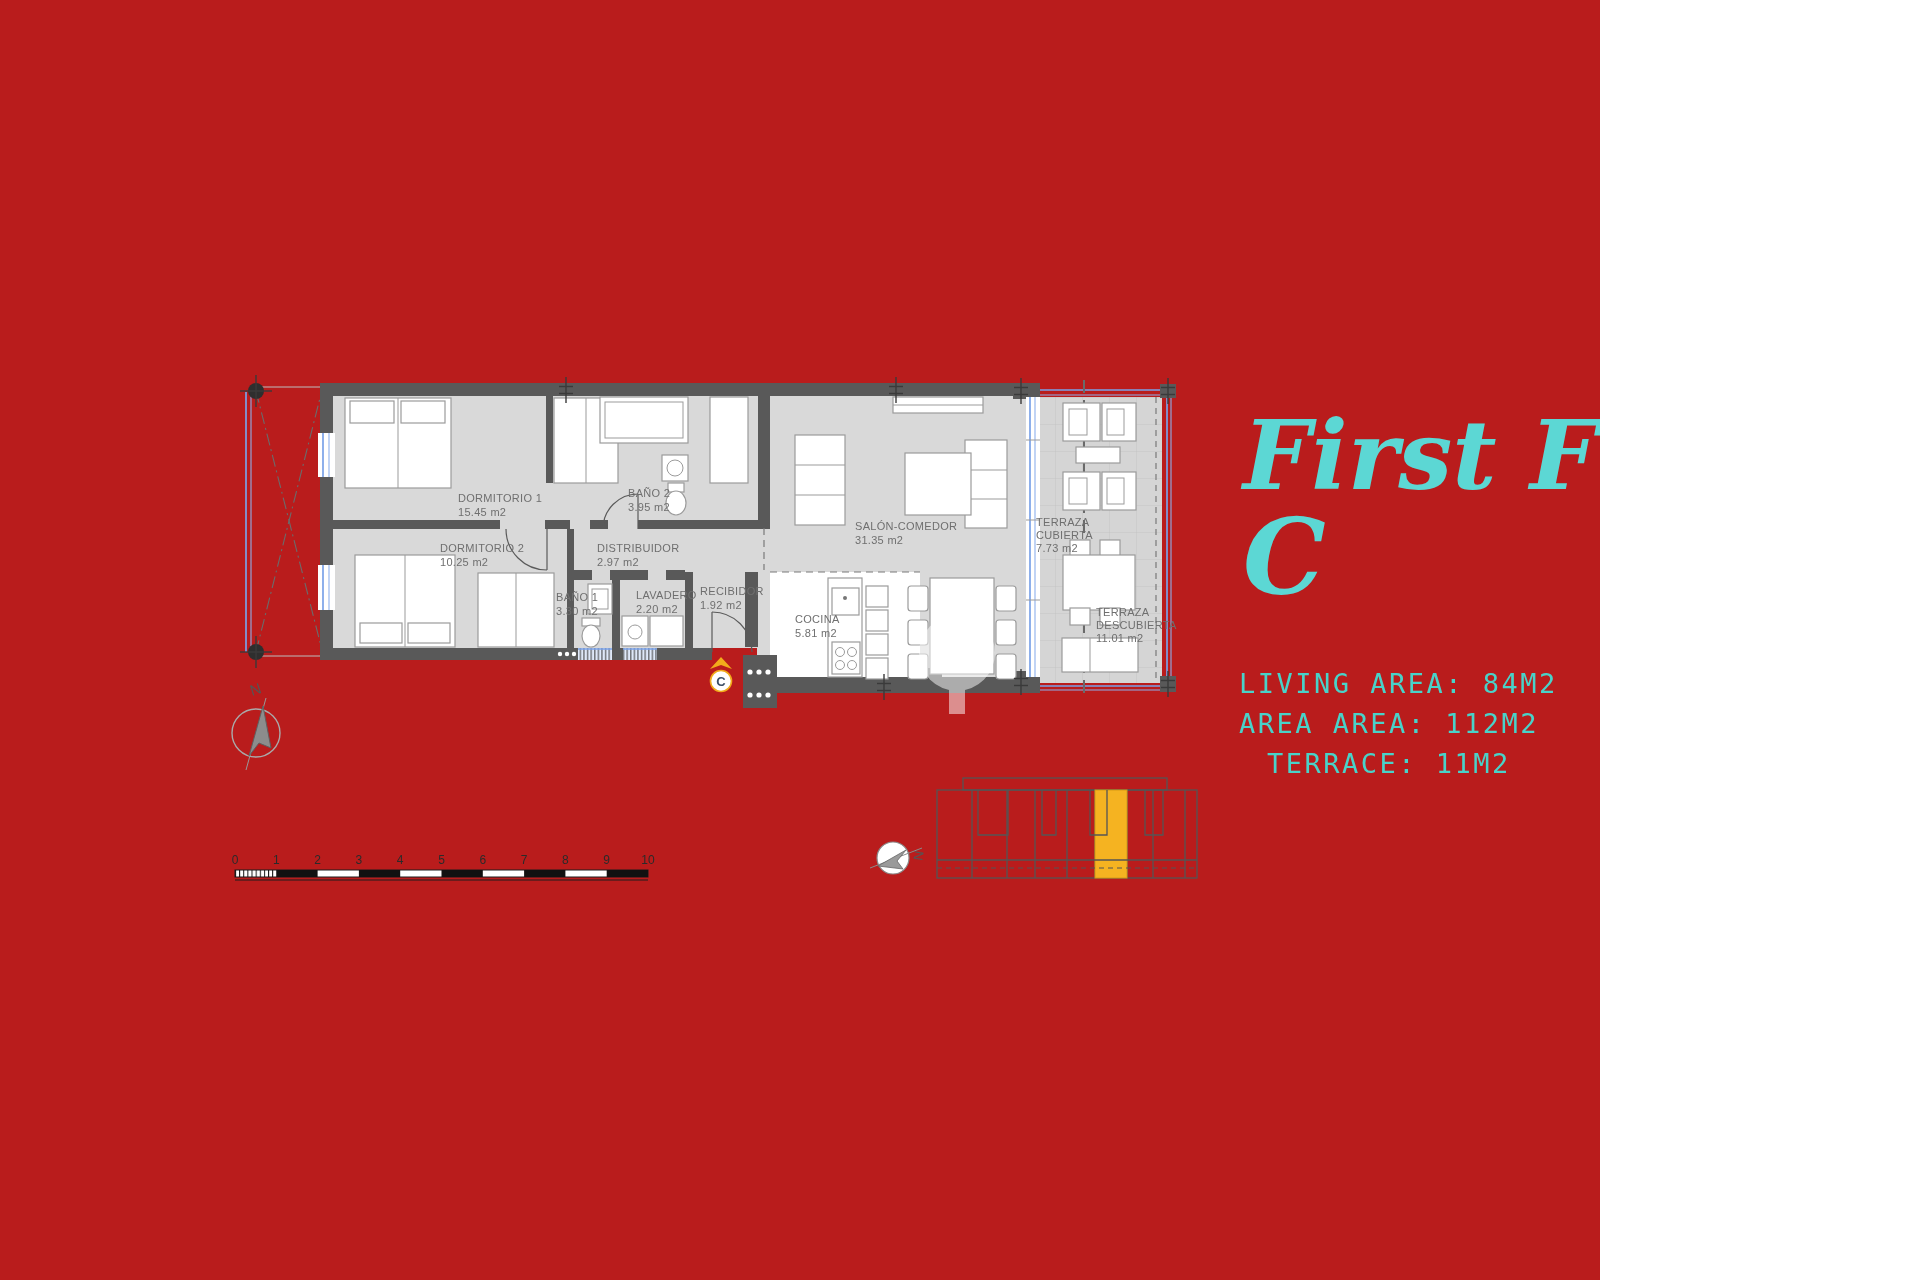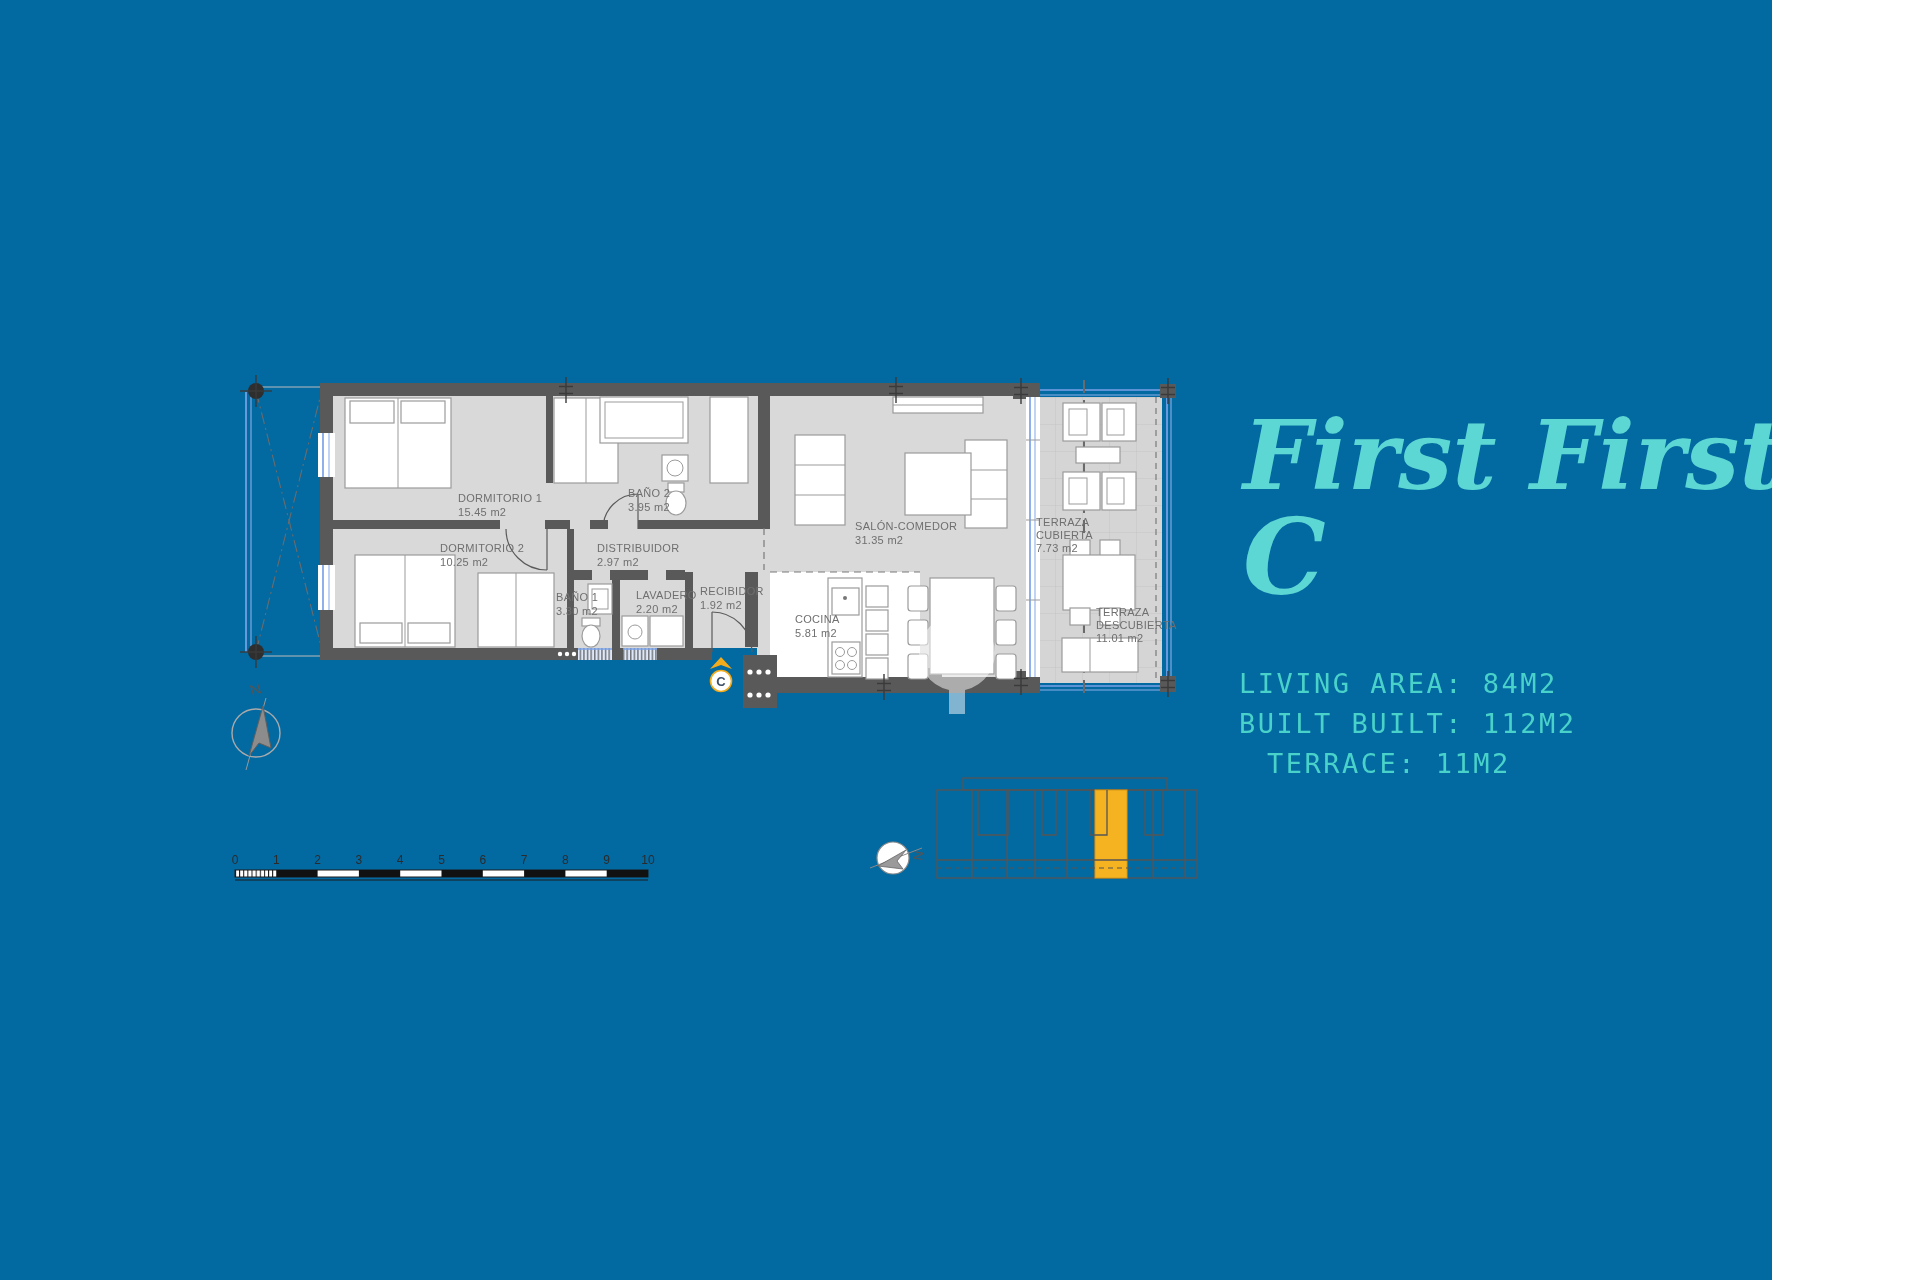--- a/index.html
+++ b/index.html
@@ -1,16 +1,16 @@
 <!DOCTYPE html>
 <html><head>
 <meta charset="utf-8">
 <style>
   html,body{margin:0;padding:0;background:#ffffff;}
-  #page{position:relative;width:1772px;height:1280px;background:#0369a1;overflow:hidden;
+  #page{position:relative;width:1600px;height:1280px;background:#b91c1c;overflow:hidden;
         font-family:"Liberation Sans",sans-serif;}
   #plan-svg{position:absolute;left:0;top:0;}
   
   .wall{fill:#595959;}
   .floor{fill:#d9d9d9;}
   .tfloor{fill:#d5d5d5;}
   .furn{fill:#ffffff;stroke:#9b9b9b;stroke-width:1.2;}
   .furnl{stroke:#9b9b9b;stroke-width:1;fill:none;}
   .doorarc{stroke:#5a5a5a;stroke-width:1.2;fill:none;}
   .blue{stroke:#7aa2e8;stroke-width:1.7;fill:none;}
@@ -355,16 +355,16 @@
       <line x1="870" y1="868" x2="922" y2="848" stroke="#8a8a8a" stroke-width="1"></line>
       <polygon points="878,866 906,850 897,861 903,869" fill="#9a9a9a" stroke="#666" stroke-width="0.8"></polygon>
       <text x="920" y="856" transform="rotate(100 920 851)" style="font:13px 'Liberation Sans',sans-serif;fill:#555;">N</text>
     </g>
   </g>
 </svg>
 
 <div id="title-line1" class="title-line">First First</div>
 <div id="title-line2" class="title-line">C</div>
 <div id="stat-living" class="stat-line">LIVING AREA: 84M2</div>
-<div id="stat-built" class="stat-line">BUILT BUILT: 112M2</div>
+<div id="stat-built" class="stat-line">AREA AREA: 112M2</div>
 <div id="stat-terrace" class="stat-line">TERRACE: 11M2</div>
 
 </div>
 
 </body></html>

